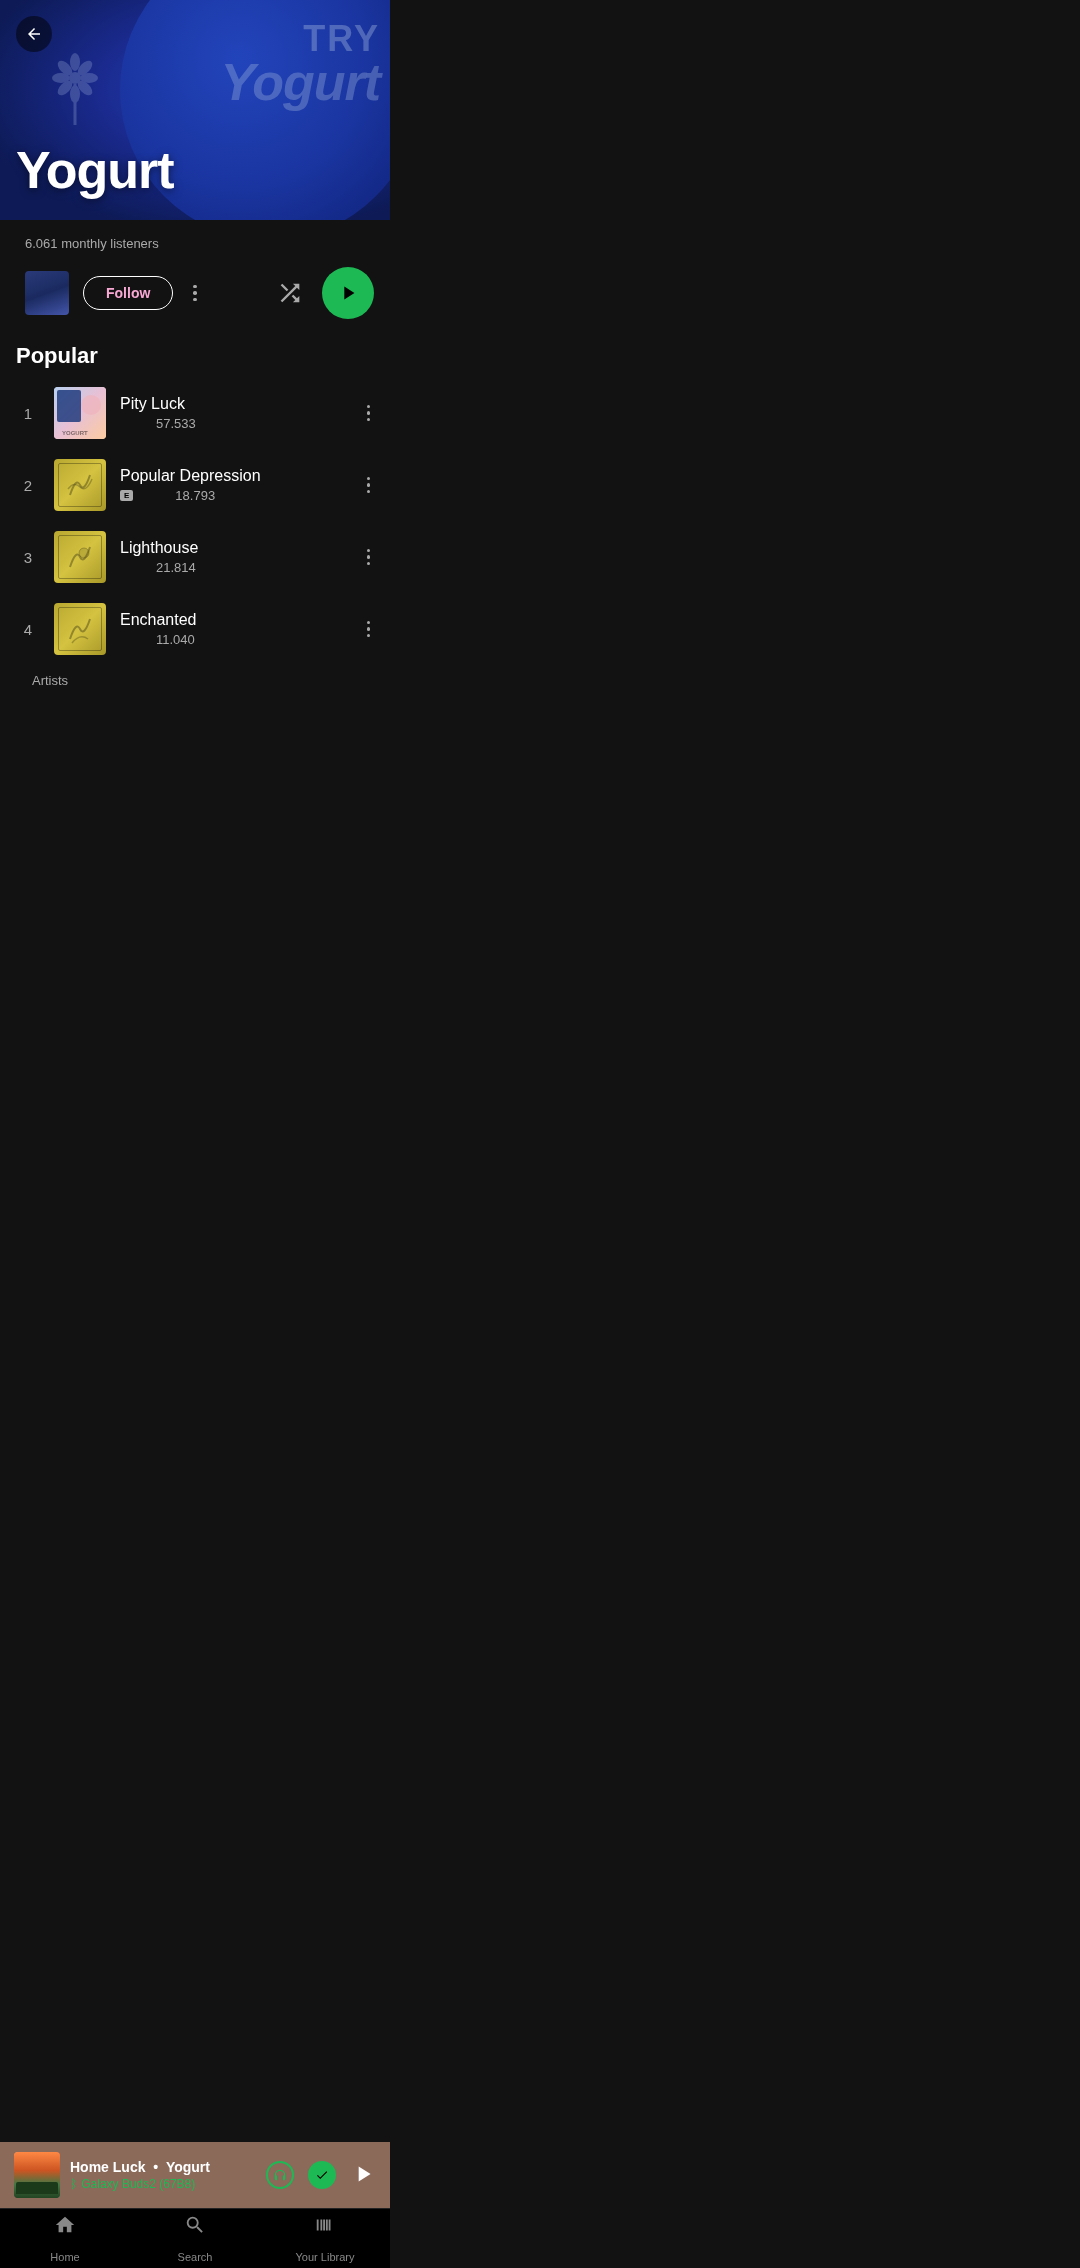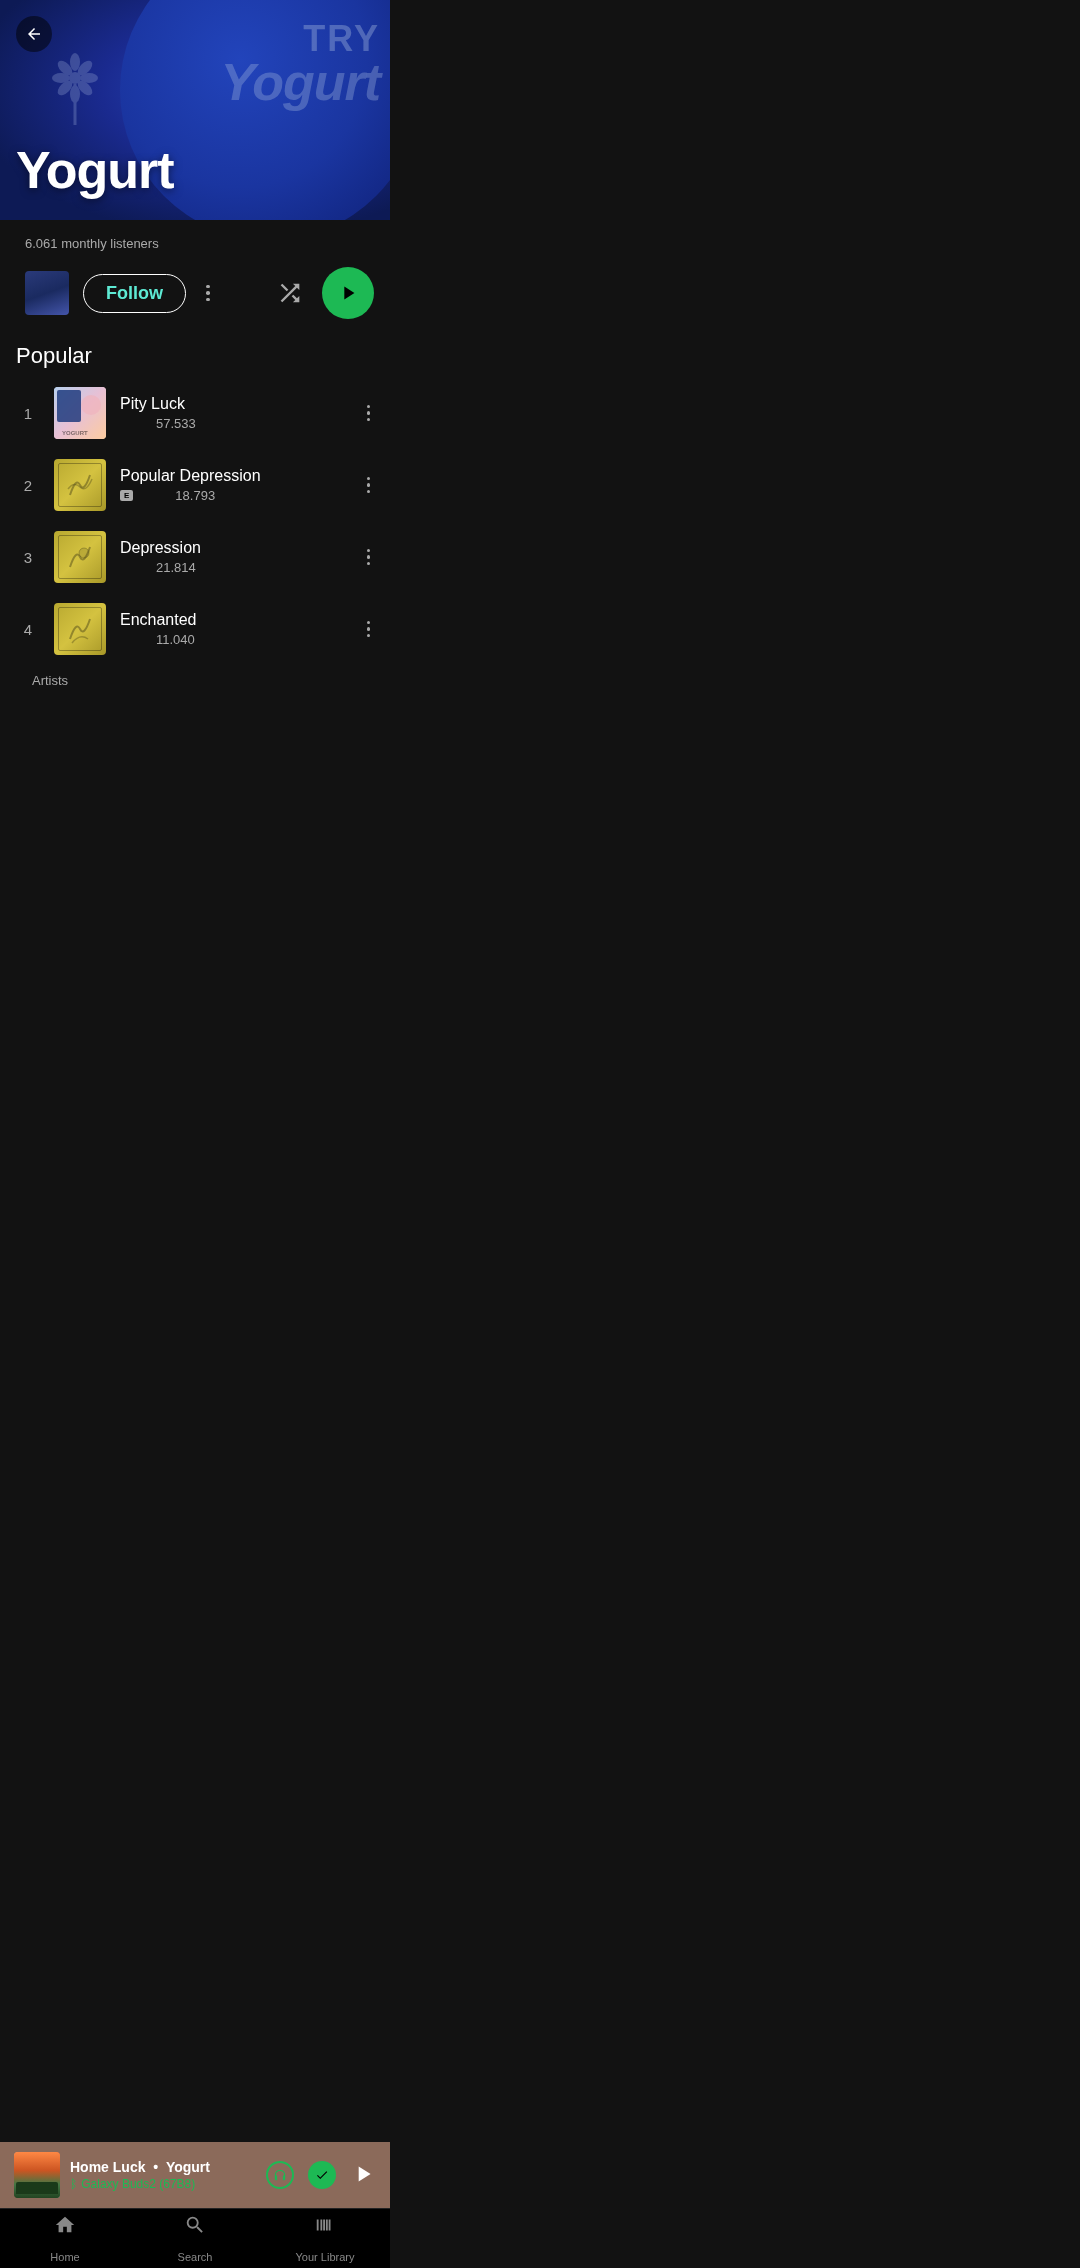--- a/index.html
+++ b/index.html
@@ -108,22 +108,22 @@
       display: flex;
       align-items: center;
       justify-content: center;
       font-size: 10px;
       color: rgba(255,255,255,0.3);
     }
 
     .follow-btn {
       border: 1.5px solid #fff;
       background: transparent;
-      color: #5eead4;
-      font-size: 18px;
+      color: #f9a8d4;
+      font-size: 14px;
       font-weight: 700;
       padding: 8px 22px;
       border-radius: 20px;
       cursor: pointer;
       white-space: nowrap;
     }
 
     .more-btn {
       background: none;
       border: none;
@@ -162,21 +162,21 @@
 
     .play-btn svg { fill: #000; width: 22px; height: 22px; }
 
     
     .popular-section {
       padding: 0 16px;
     }
 
     .popular-title {
       font-size: 22px;
-      font-weight: 400;
+      font-weight: 700;
       color: #fff;
       margin-bottom: 8px;
     }
 
     .track-item {
       display: flex;
       align-items: center;
       padding: 10px 0;
       gap: 14px;
       cursor: pointer;
@@ -582,21 +582,21 @@
     <span class="track-number">3</span>
     <div class="track-thumb">
       <div class="thumb-tropical-inner">
         <svg width="36" height="36" viewBox="0 0 36 36" opacity="0.6">
           <path d="M8,28 Q14,10 18,18 Q22,26 28,8" stroke="rgba(0,0,0,0.5)" fill="none" stroke-width="2"></path>
           <circle cx="22" cy="14" r="5" fill="rgba(0,0,0,0.2)" stroke="rgba(0,0,0,0.4)" stroke-width="1"></circle>
         </svg>
       </div>
     </div>
     <div class="track-info">
-      <div class="track-name">Depression</div>
+      <div class="track-name">Lighthouse</div>
       <div class="track-meta">
         <span class="track-plays">21.814</span>
       </div>
     </div>
     <button class="track-more">
       <div class="dots-icon">
         <span></span>
           <span></span>
           <span></span>
       </div>

